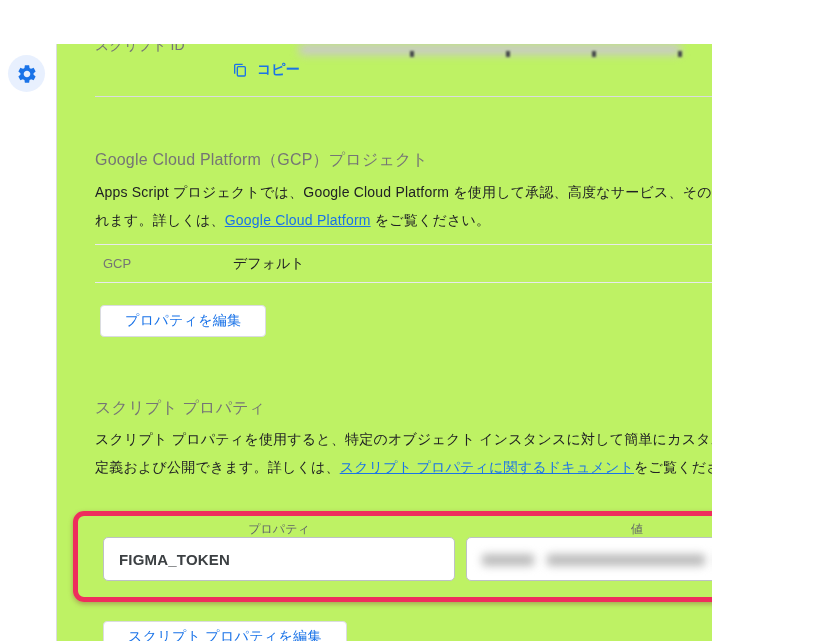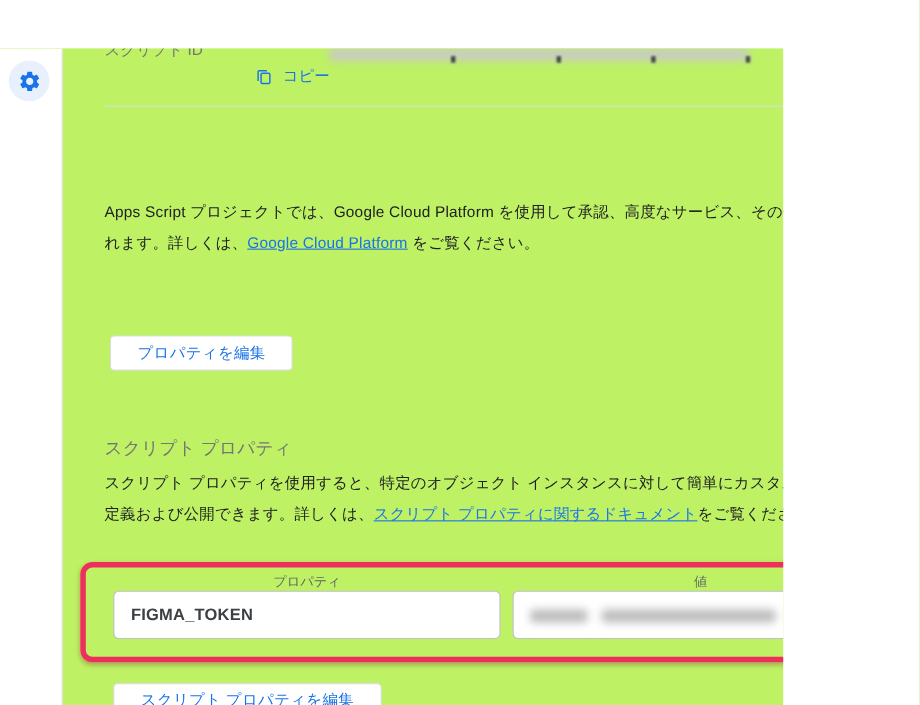--- a/index.html
+++ b/index.html
@@ -28,21 +28,21 @@
   .script-id-blur {
     position:absolute; left:299px; top:0px; width:382px; height:11px;
     background:#c9c9c9; filter:blur(4px); border-radius:3px;
   }
   .blur-tick {
     position:absolute; top:7px; width:4px; height:6px; background:#44474a;
     filter:blur(1px);
   }
   .copy-link {
     position:absolute; left:232px; top:17px; display:flex; align-items:center;
-    gap:9px; color:#1a73e8; font-size:14px; font-weight:400; cursor:pointer;
+    gap:9px; color:#1a73e8; font-size:14px; font-weight:700; cursor:pointer;
   }
   .copy-link svg { width:16px; height:16px; fill:none; stroke:#1a73e8; stroke-width:2; }
   .divider {
     position:absolute; left:95px; width:731px; height:1px; background:#dadce0;
   }
   
   .section-heading {
     position:absolute; left:95px; font-size:16px; color:#757575;
     letter-spacing:.2px;
   }
@@ -127,23 +127,28 @@
       <svg viewBox="0 0 24 24">
           <rect x="8" y="7" width="12" height="14" rx="1.5"></rect>
           <path d="M16 3.5H5.5A1.5 1.5 0 0 0 4 5v12.5" fill="none"></path>
         </svg>
     </span>
     <span>コピー</span>
   </div>
 
   <div class="divider" style="top:52px;"></div>
 
+  <div class="section-heading" style="top:106px;">Google Cloud Platform（GCP）プロジェクト</div>
 
   <div class="section-para" style="top:134px;"><span>Apps Script プロジェクトでは、Google Cloud Platform を使用して承認、高度なサービス、その他の詳細が管理されます。詳しくは、</span><a class="inline-link">Google Cloud Platform</a><span> をご覧ください。</span></div>
 
+  <div class="gcp-row">
+    <div class="row-label">GCP</div>
+    <div class="row-value">デフォルト</div>
+  </div>
 
   <button class="g-button" style="left:100px; top:261px;">プロパティを編集</button>
 
   <div class="section-heading" style="top:354px;">スクリプト プロパティ</div>
 
   <div class="section-para" style="top:381px;"><span>スクリプト プロパティを使用すると、特定のオブジェクト インスタンスに対して簡単にカスタム プロパティを定義および公開できます。詳しくは、</span><a class="inline-link">スクリプト プロパティに関するドキュメント</a><span>をご覧ください。</span></div>
 
   <div class="field" style="left:103px; width:352px;">
     <div class="legend-row">
       <span class="legend-line start"></span>

